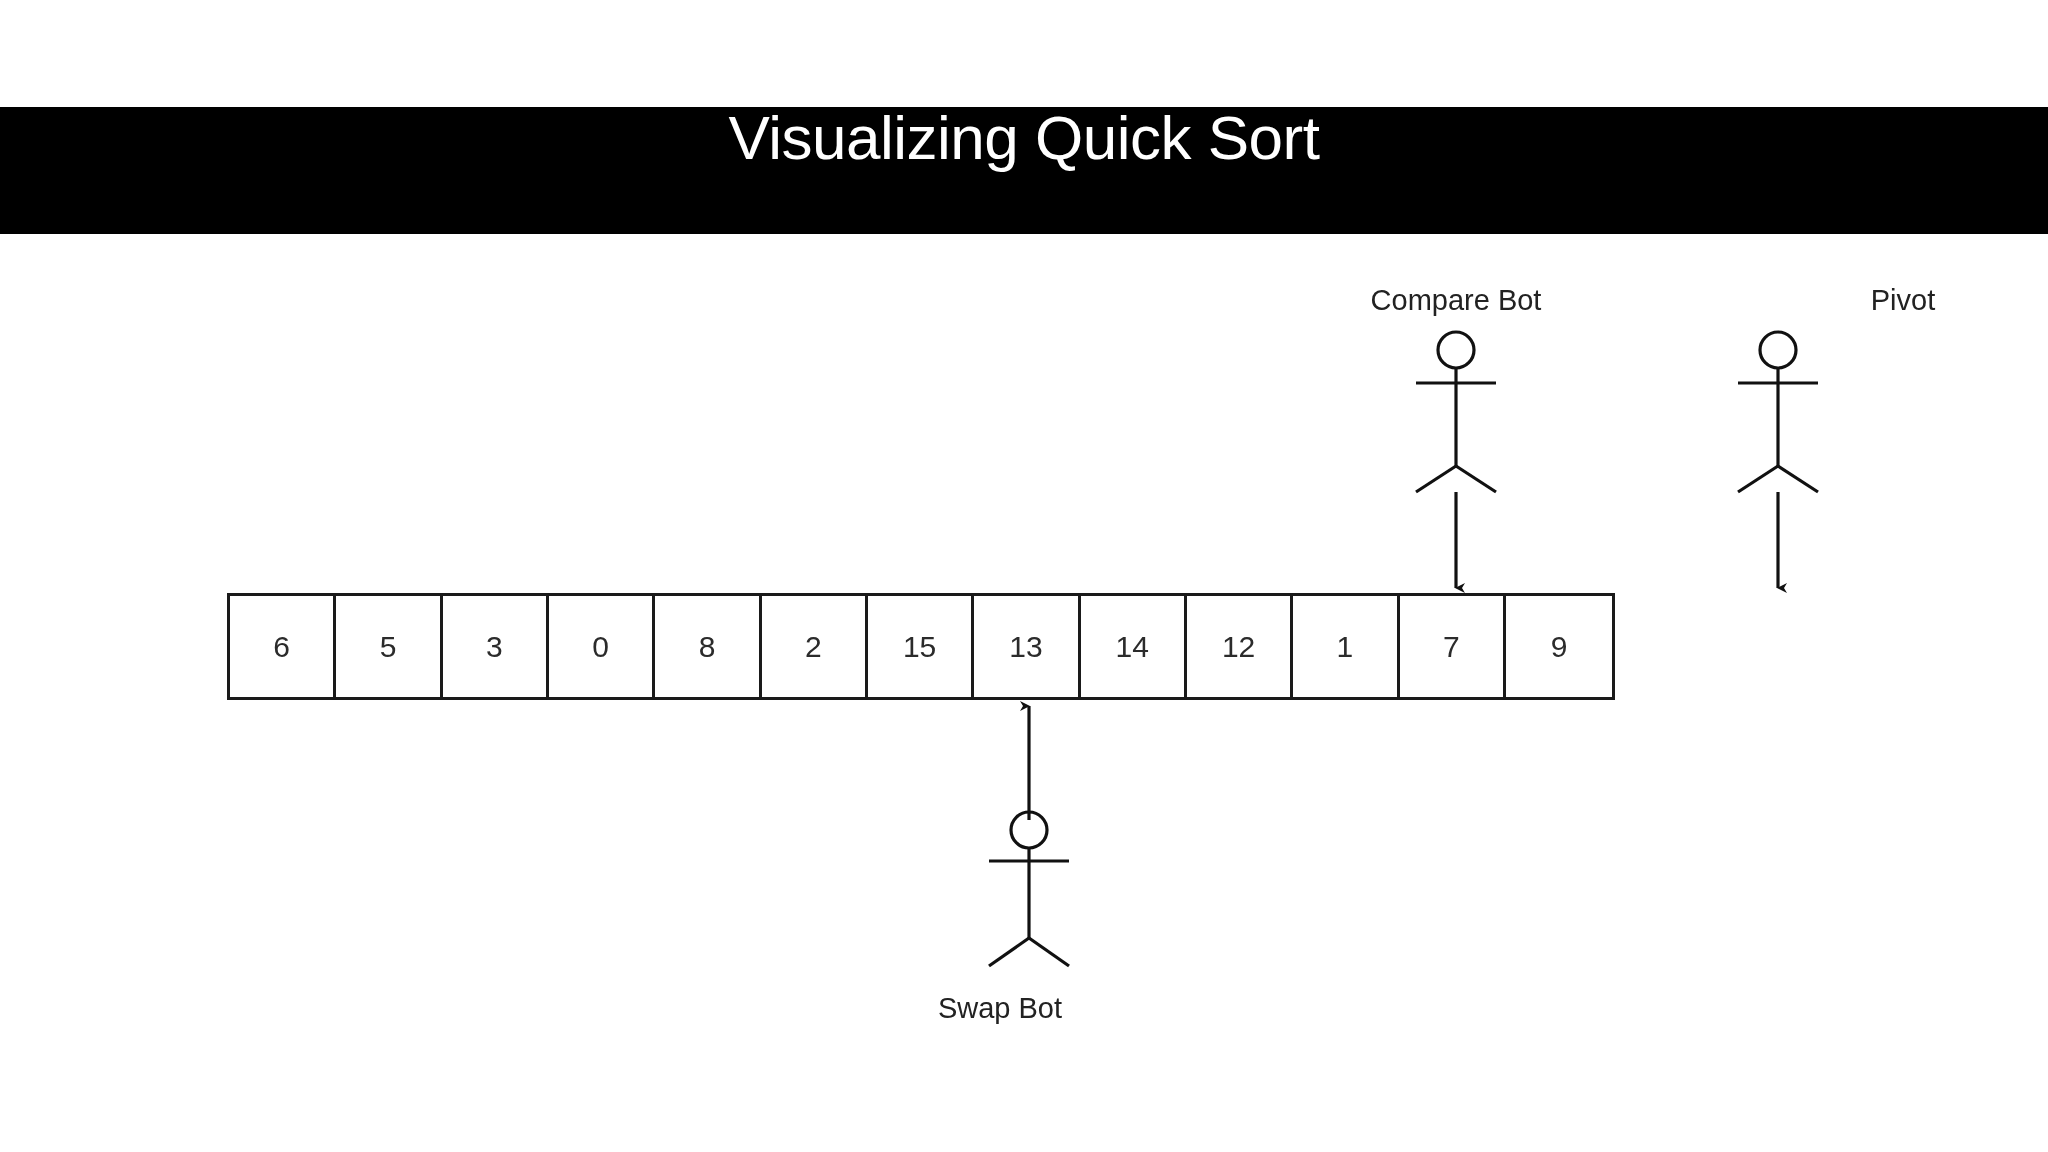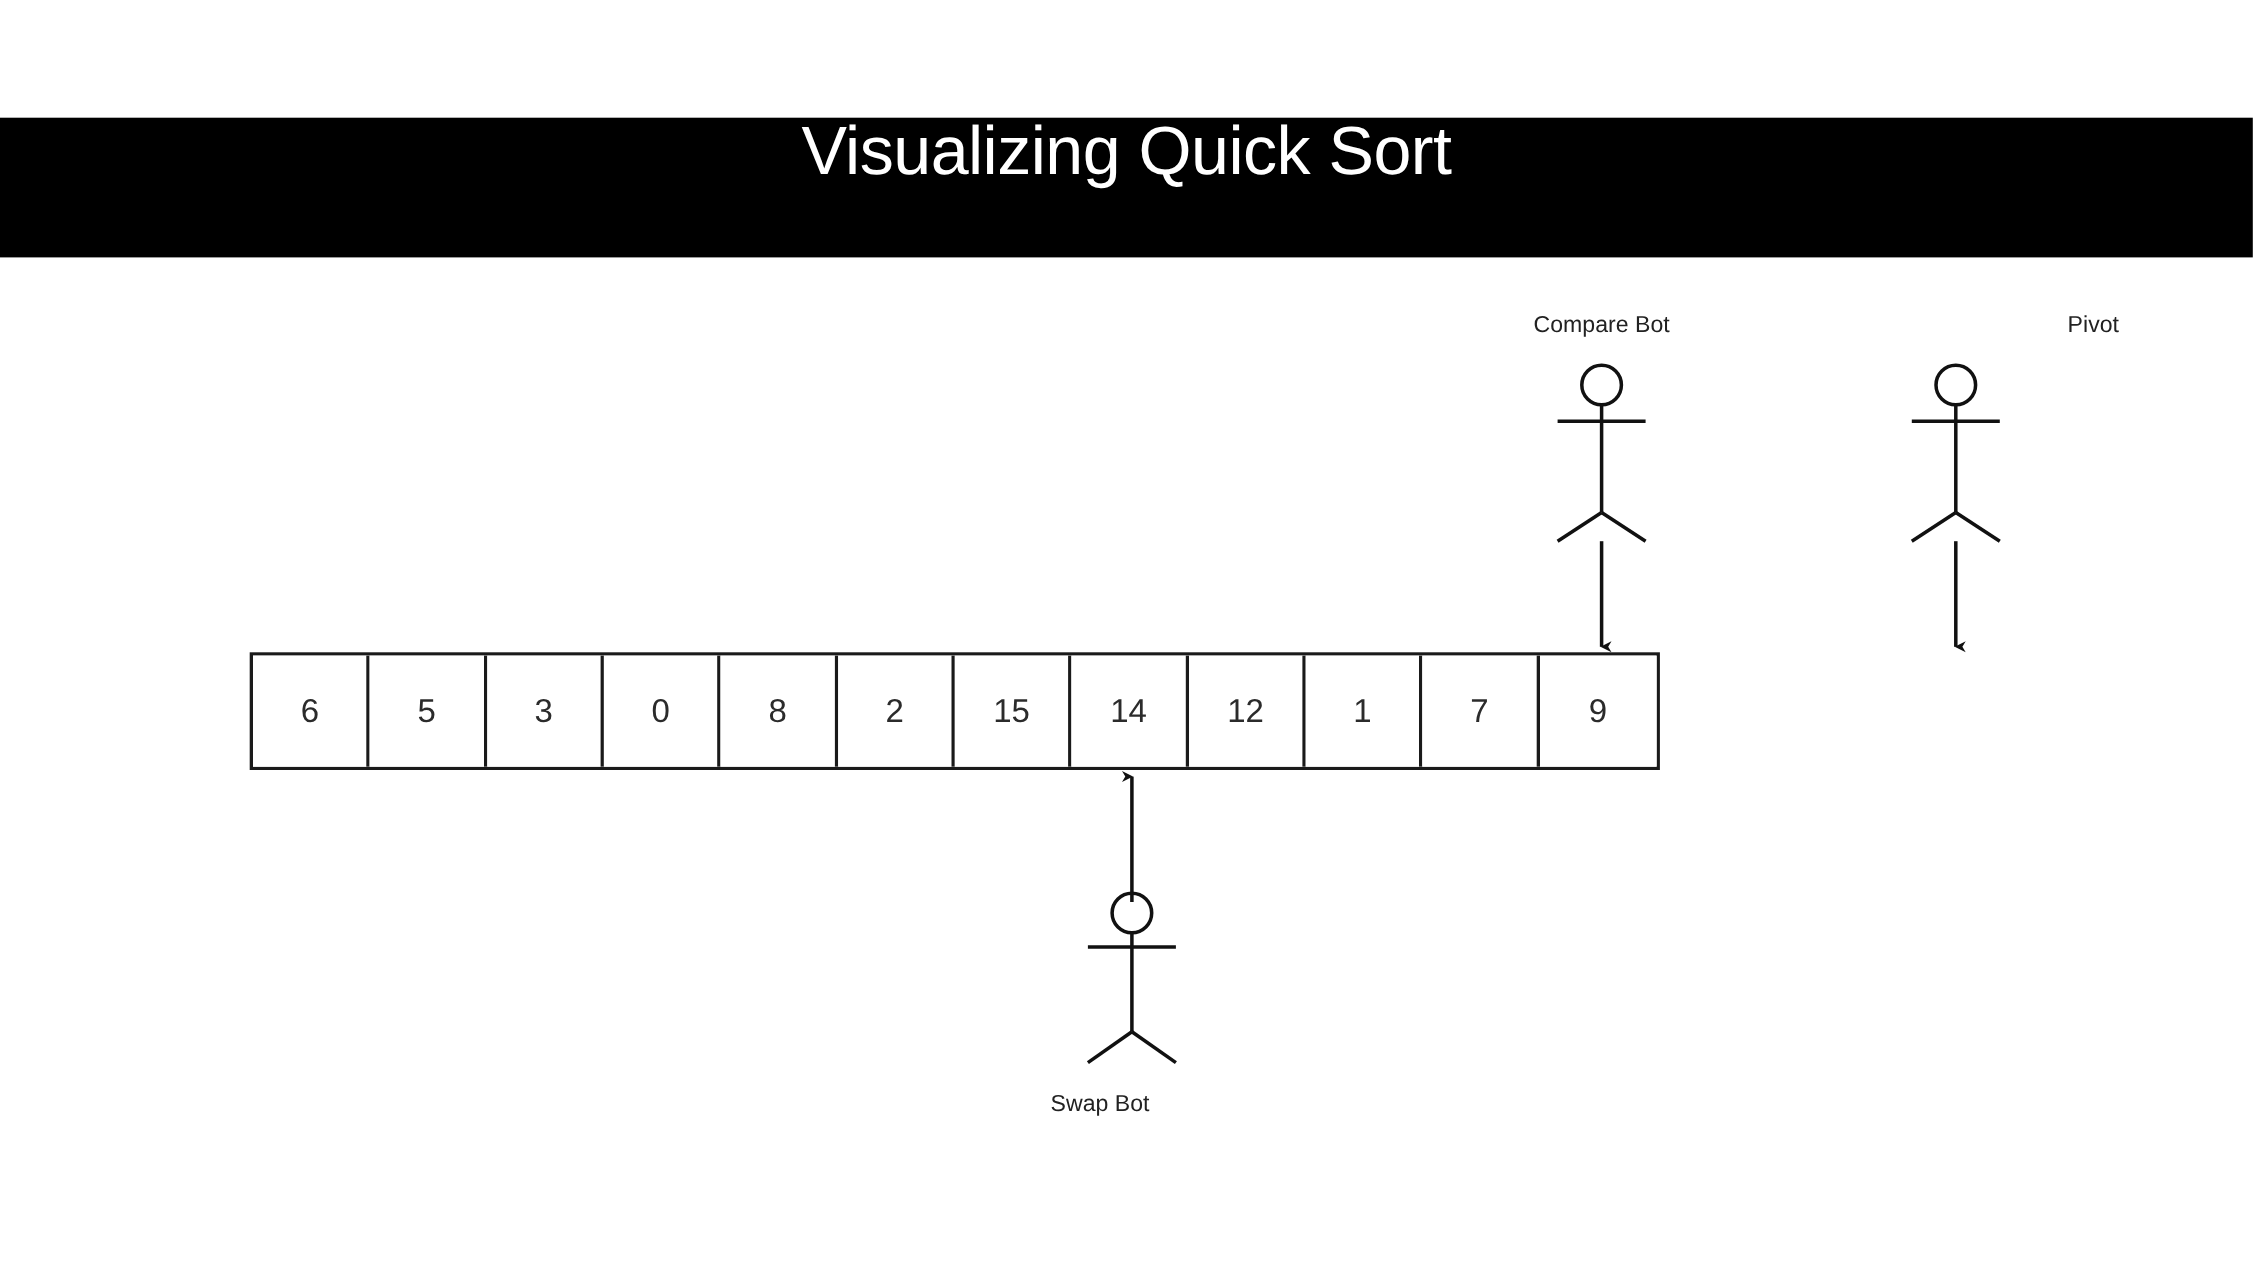--- a/index.html
+++ b/index.html
@@ -74,21 +74,21 @@
     font-family: "Liberation Sans", sans-serif;
     background: #ffffff;
   }
   .array-cell:last-child {
     border-right: none;
   }
 
   
   .bot-label {
     position: absolute;
-    font-size: 21px;
+    font-size: 29px;
     color: #222222;
     white-space: nowrap;
     transform: translateX(-50%);
     font-family: "Liberation Sans", sans-serif;
   }
   .bot-label.compare { left: 1456px; top: 284px; }
   .bot-label.pivot   { left: 1878px; top: 284px; margin-left: 25px; }
   .bot-label.swap    { left: 1000px; top: 992px; }
 </style>
 </head>
@@ -144,18 +144,19 @@
 <div class="bot-label swap">Swap Bot</div>
 
 <div class="array-row" id="array-row">
     <div class="array-cell">6</div>
     <div class="array-cell">5</div>
     <div class="array-cell">3</div>
     <div class="array-cell">0</div>
     <div class="array-cell">8</div>
     <div class="array-cell">2</div>
     <div class="array-cell">15</div>
+    <div class="array-cell">13</div>
     <div class="array-cell">14</div>
     <div class="array-cell">12</div>
     <div class="array-cell">1</div>
     <div class="array-cell">7</div>
     <div class="array-cell">9</div>
   </div>
 
 </body></html>

